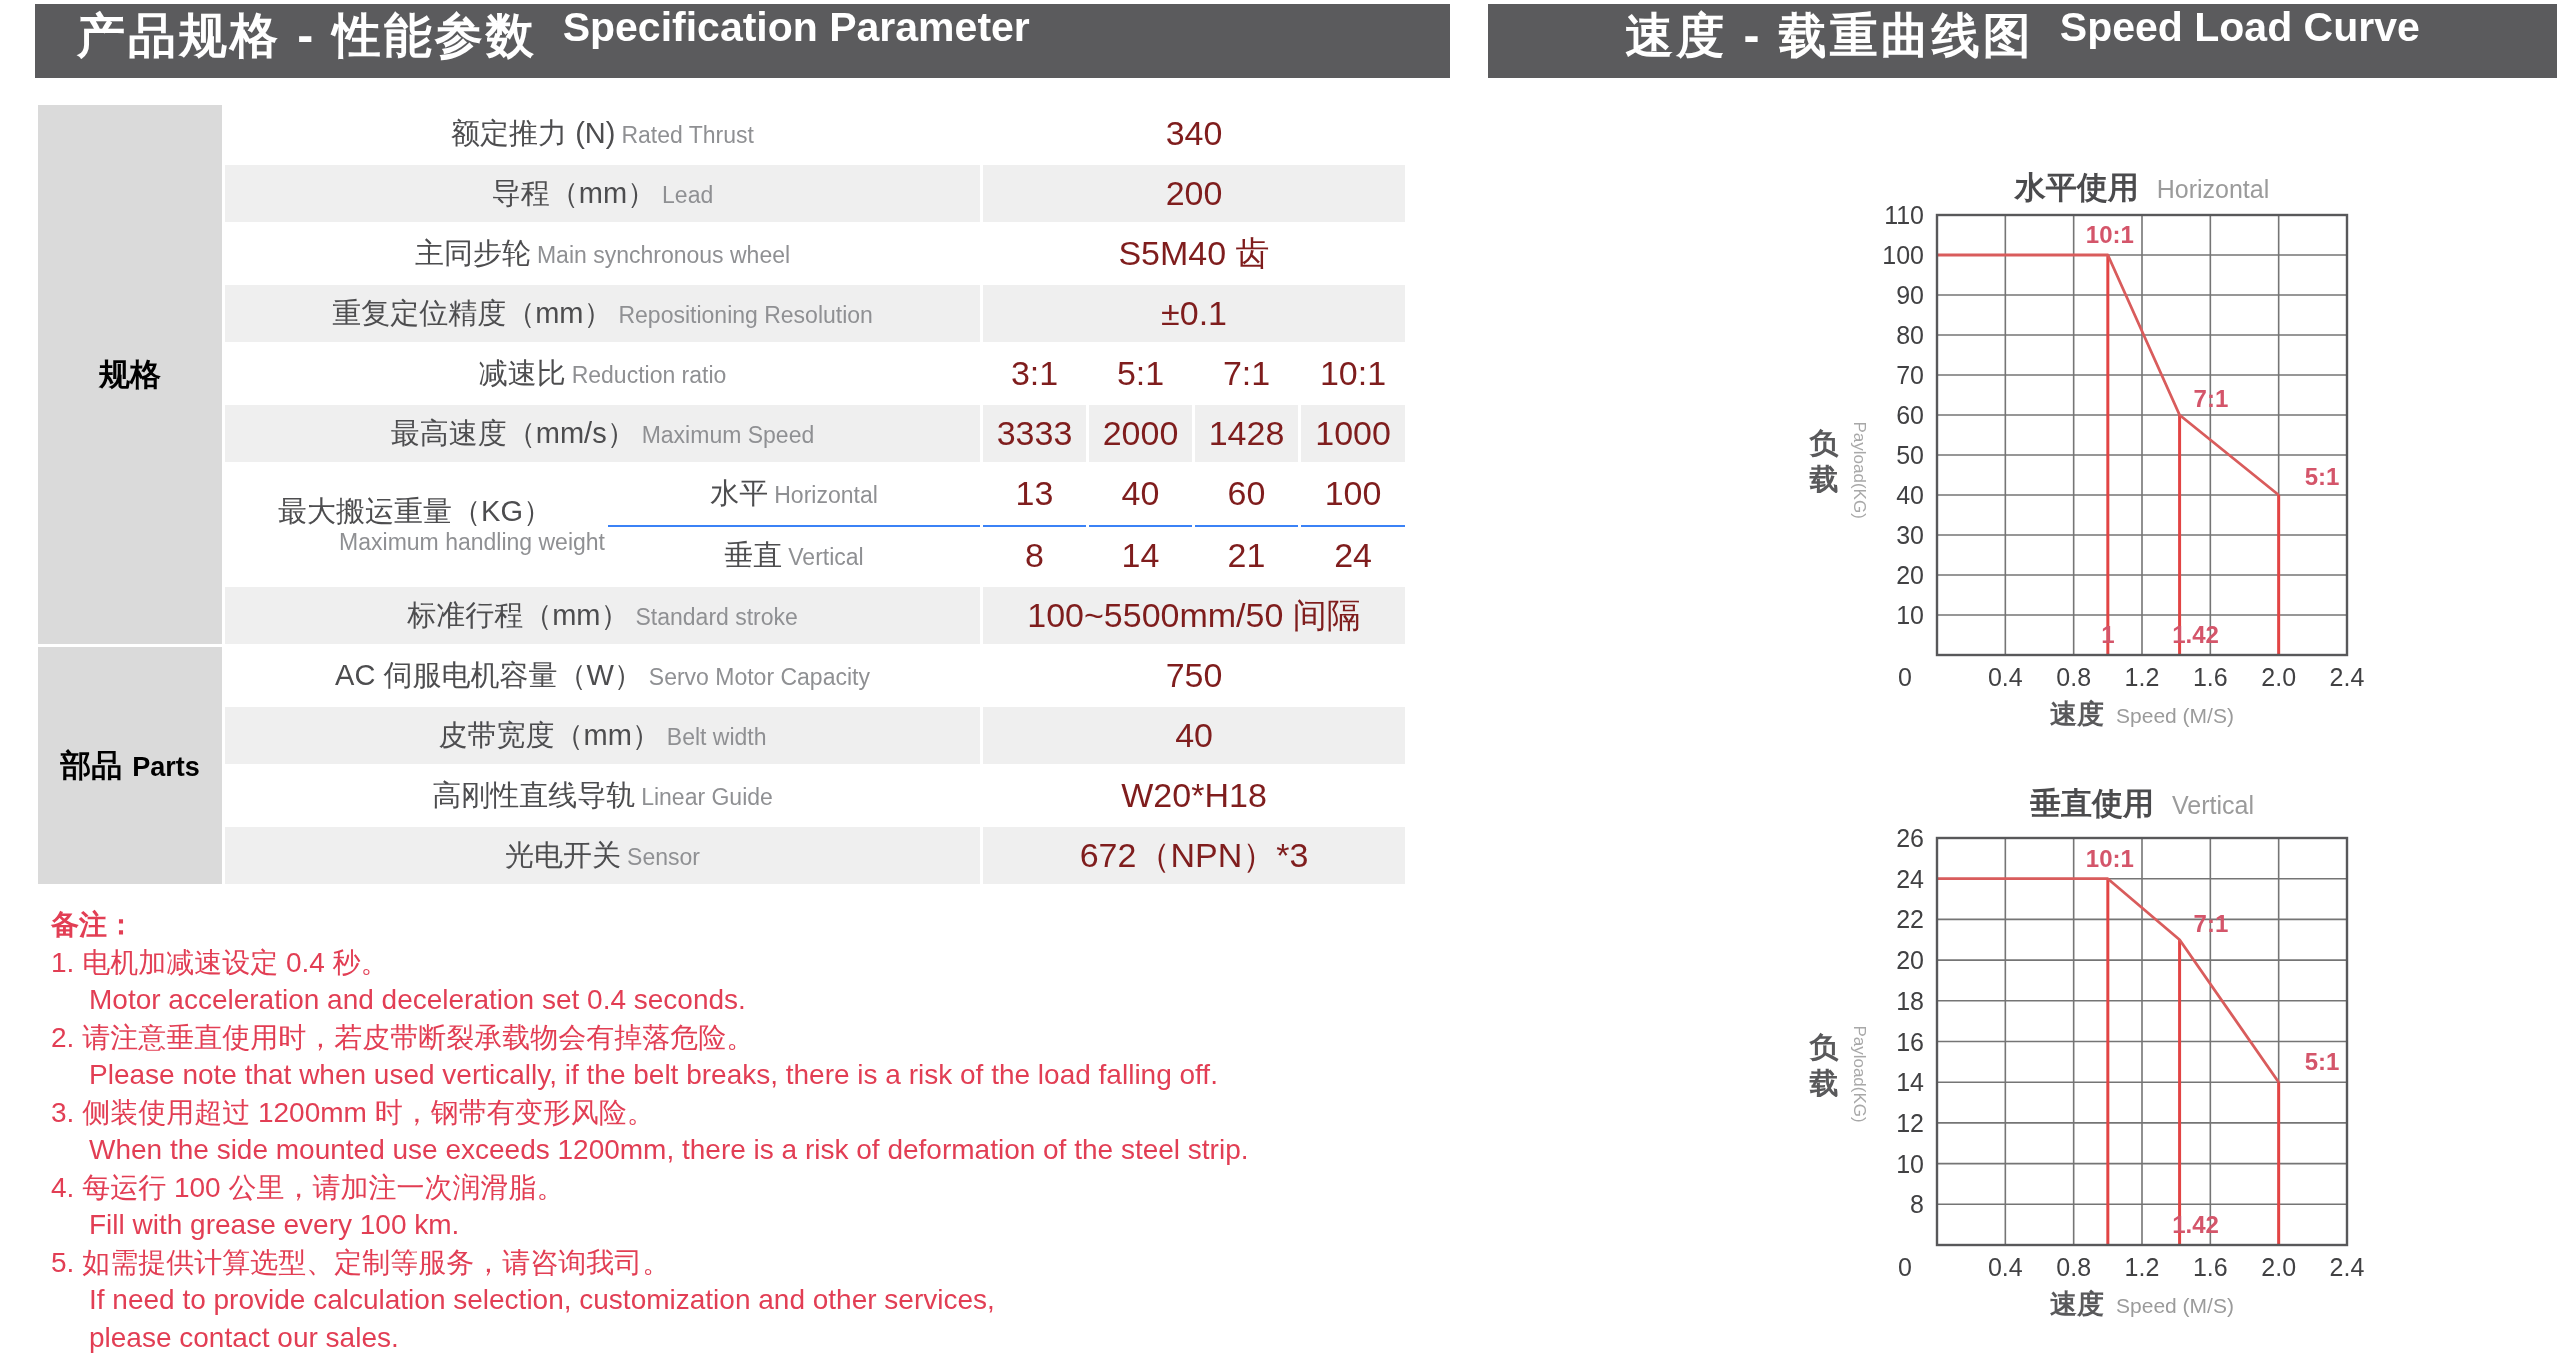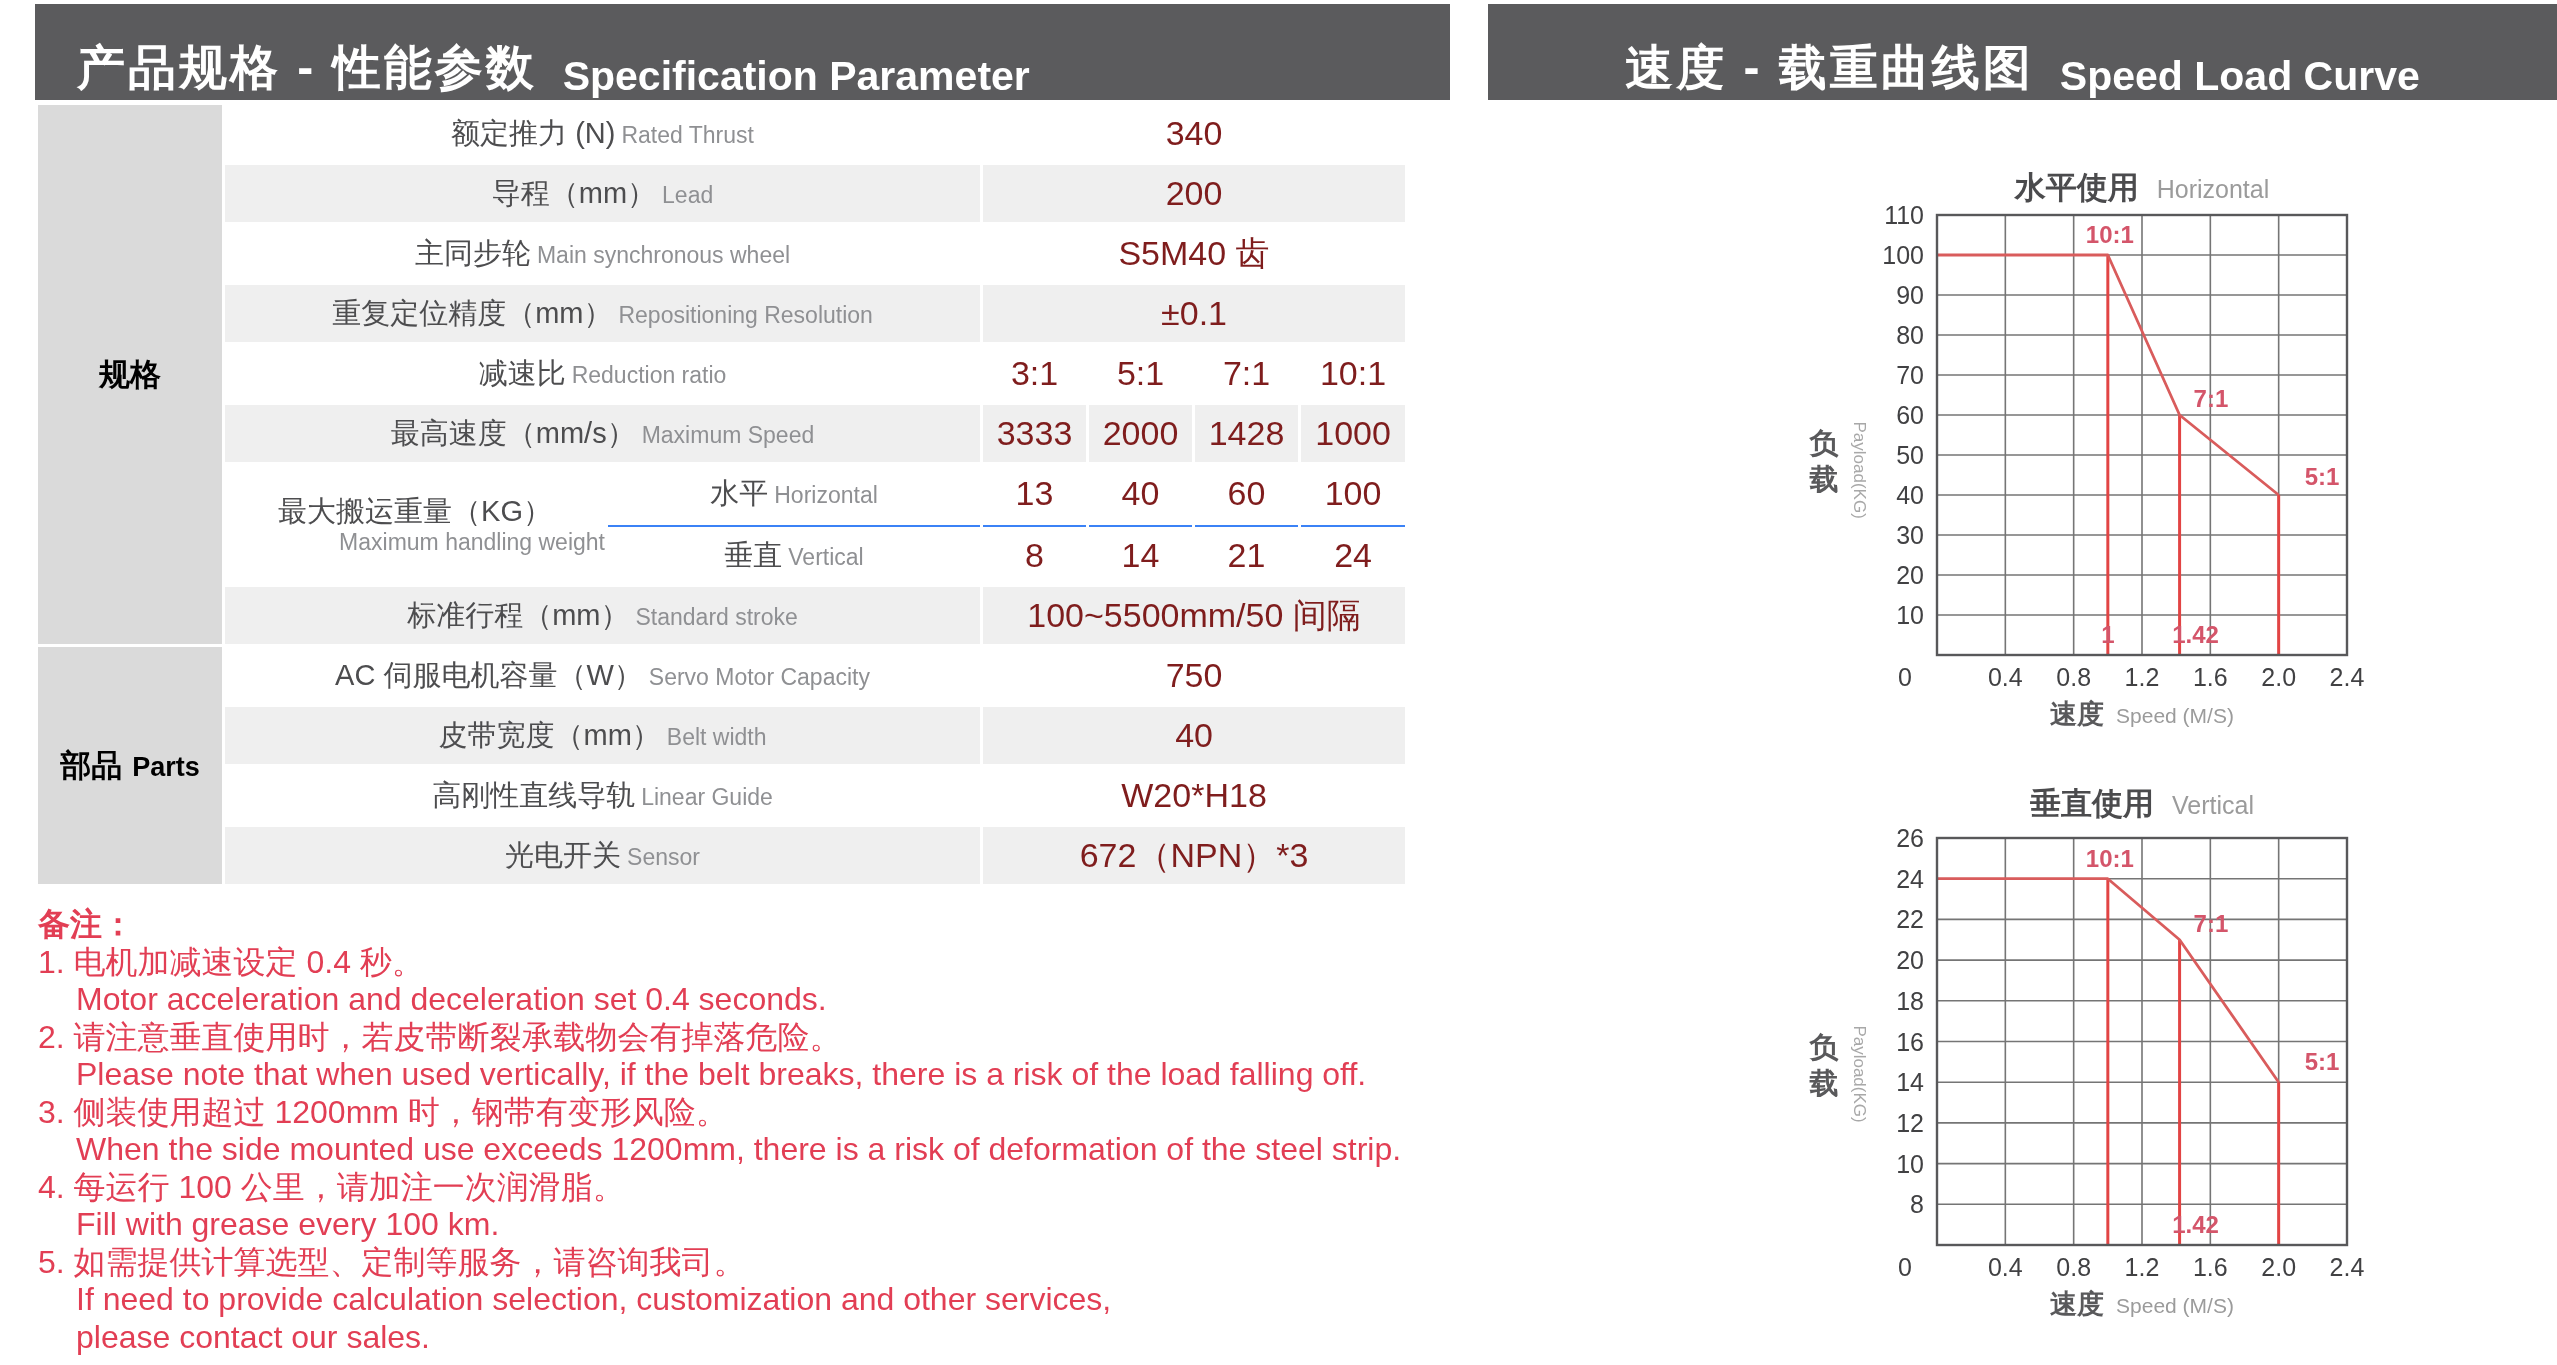--- a/index.html
+++ b/index.html
@@ -2,22 +2,22 @@
 <html style="--c-header-bar: #5b5b5d; --c-row-shade: #efefef; --c-category-cell: #dadada; --c-note-red: #e23e54; --c-curve-red: #d95c5c; --c-drop-line-red: #e24444; --c-annotation-red: #d4556a; --c-grid-gray: #757575; --c-axis-gray: #58585a; --c-text-dark: #4d4d4f; --c-text-secondary: #8f9093;"><head>
 <meta charset="utf-8">
 <style>
   html,body { margin:0; padding:0; background:#ffffff; }
   .page {
     position:relative; width:2557px; height:1365px; background:#ffffff;
     font-family:"Liberation Sans","DejaVu Sans",sans-serif; overflow:hidden;
   }
   
   .bar {
-    position:absolute; top:4px; height:96px;
-    display:flex; align-items:flex-end; background:var(--c-header-bar);
+    position:absolute; top:4px; height:74px;
+    display:flex; align-items:flex-start; background:var(--c-header-bar);
     color:#ffffff; white-space:nowrap;
   }
   .bar-left  { left:35px;   width:1373px; padding-left:42px; }
   .bar-right { left:1488px; width:1069px; justify-content:center; }
   .bar-zh { font-size:48px; font-weight:bold; letter-spacing:3px; }
   .bar-en { font-size:41px; font-weight:bold; margin-left:26px; }
   
   table.spec {
     position:absolute; left:35px; top:102px; width:1373px;
     border-collapse:separate; border-spacing:3px; table-layout:fixed;
@@ -27,22 +27,22 @@
   .spec td.cat   { background:var(--c-category-cell); color:#000000; font-weight:bold; font-size:31px; }
   .spec .cat-en  { font-size:27px; margin-left:10px; }
   .spec .param .zh { font-size:29px; color:var(--c-text-dark); }
   .spec .param .en { font-size:23px; color:var(--c-text-secondary); margin-left:6px; }
   .spec .param-main .zh { display:block; line-height:34px; }
   .spec .param-main .en { display:block; line-height:28px; margin-left:0;text-align:right; }
   .spec td.val { font-size:34px; color:#7f1d1d; }
   .spec tr.divider td:not(.cat):not(.param-main) { border-top:2px solid #3b82f6; }
   
   .notes {
-    position:absolute; left:38px; top:906px; width:1430px;
-    color:var(--c-note-red); font-size:32px; line-height:37.5px;
+    position:absolute; left:51px; top:906px; width:1430px;
+    color:var(--c-note-red); font-size:28px; line-height:37.5px;
   }
   .notes .heading { font-weight:bold; }
   .note-en { padding-left:38px; }
   
   svg.chart { position:absolute; }
   #chart0 { left:1790px; top:158px; }
   #chart1 { left:1790px; top:772px; }
 </style>
 </head>
 <body>

